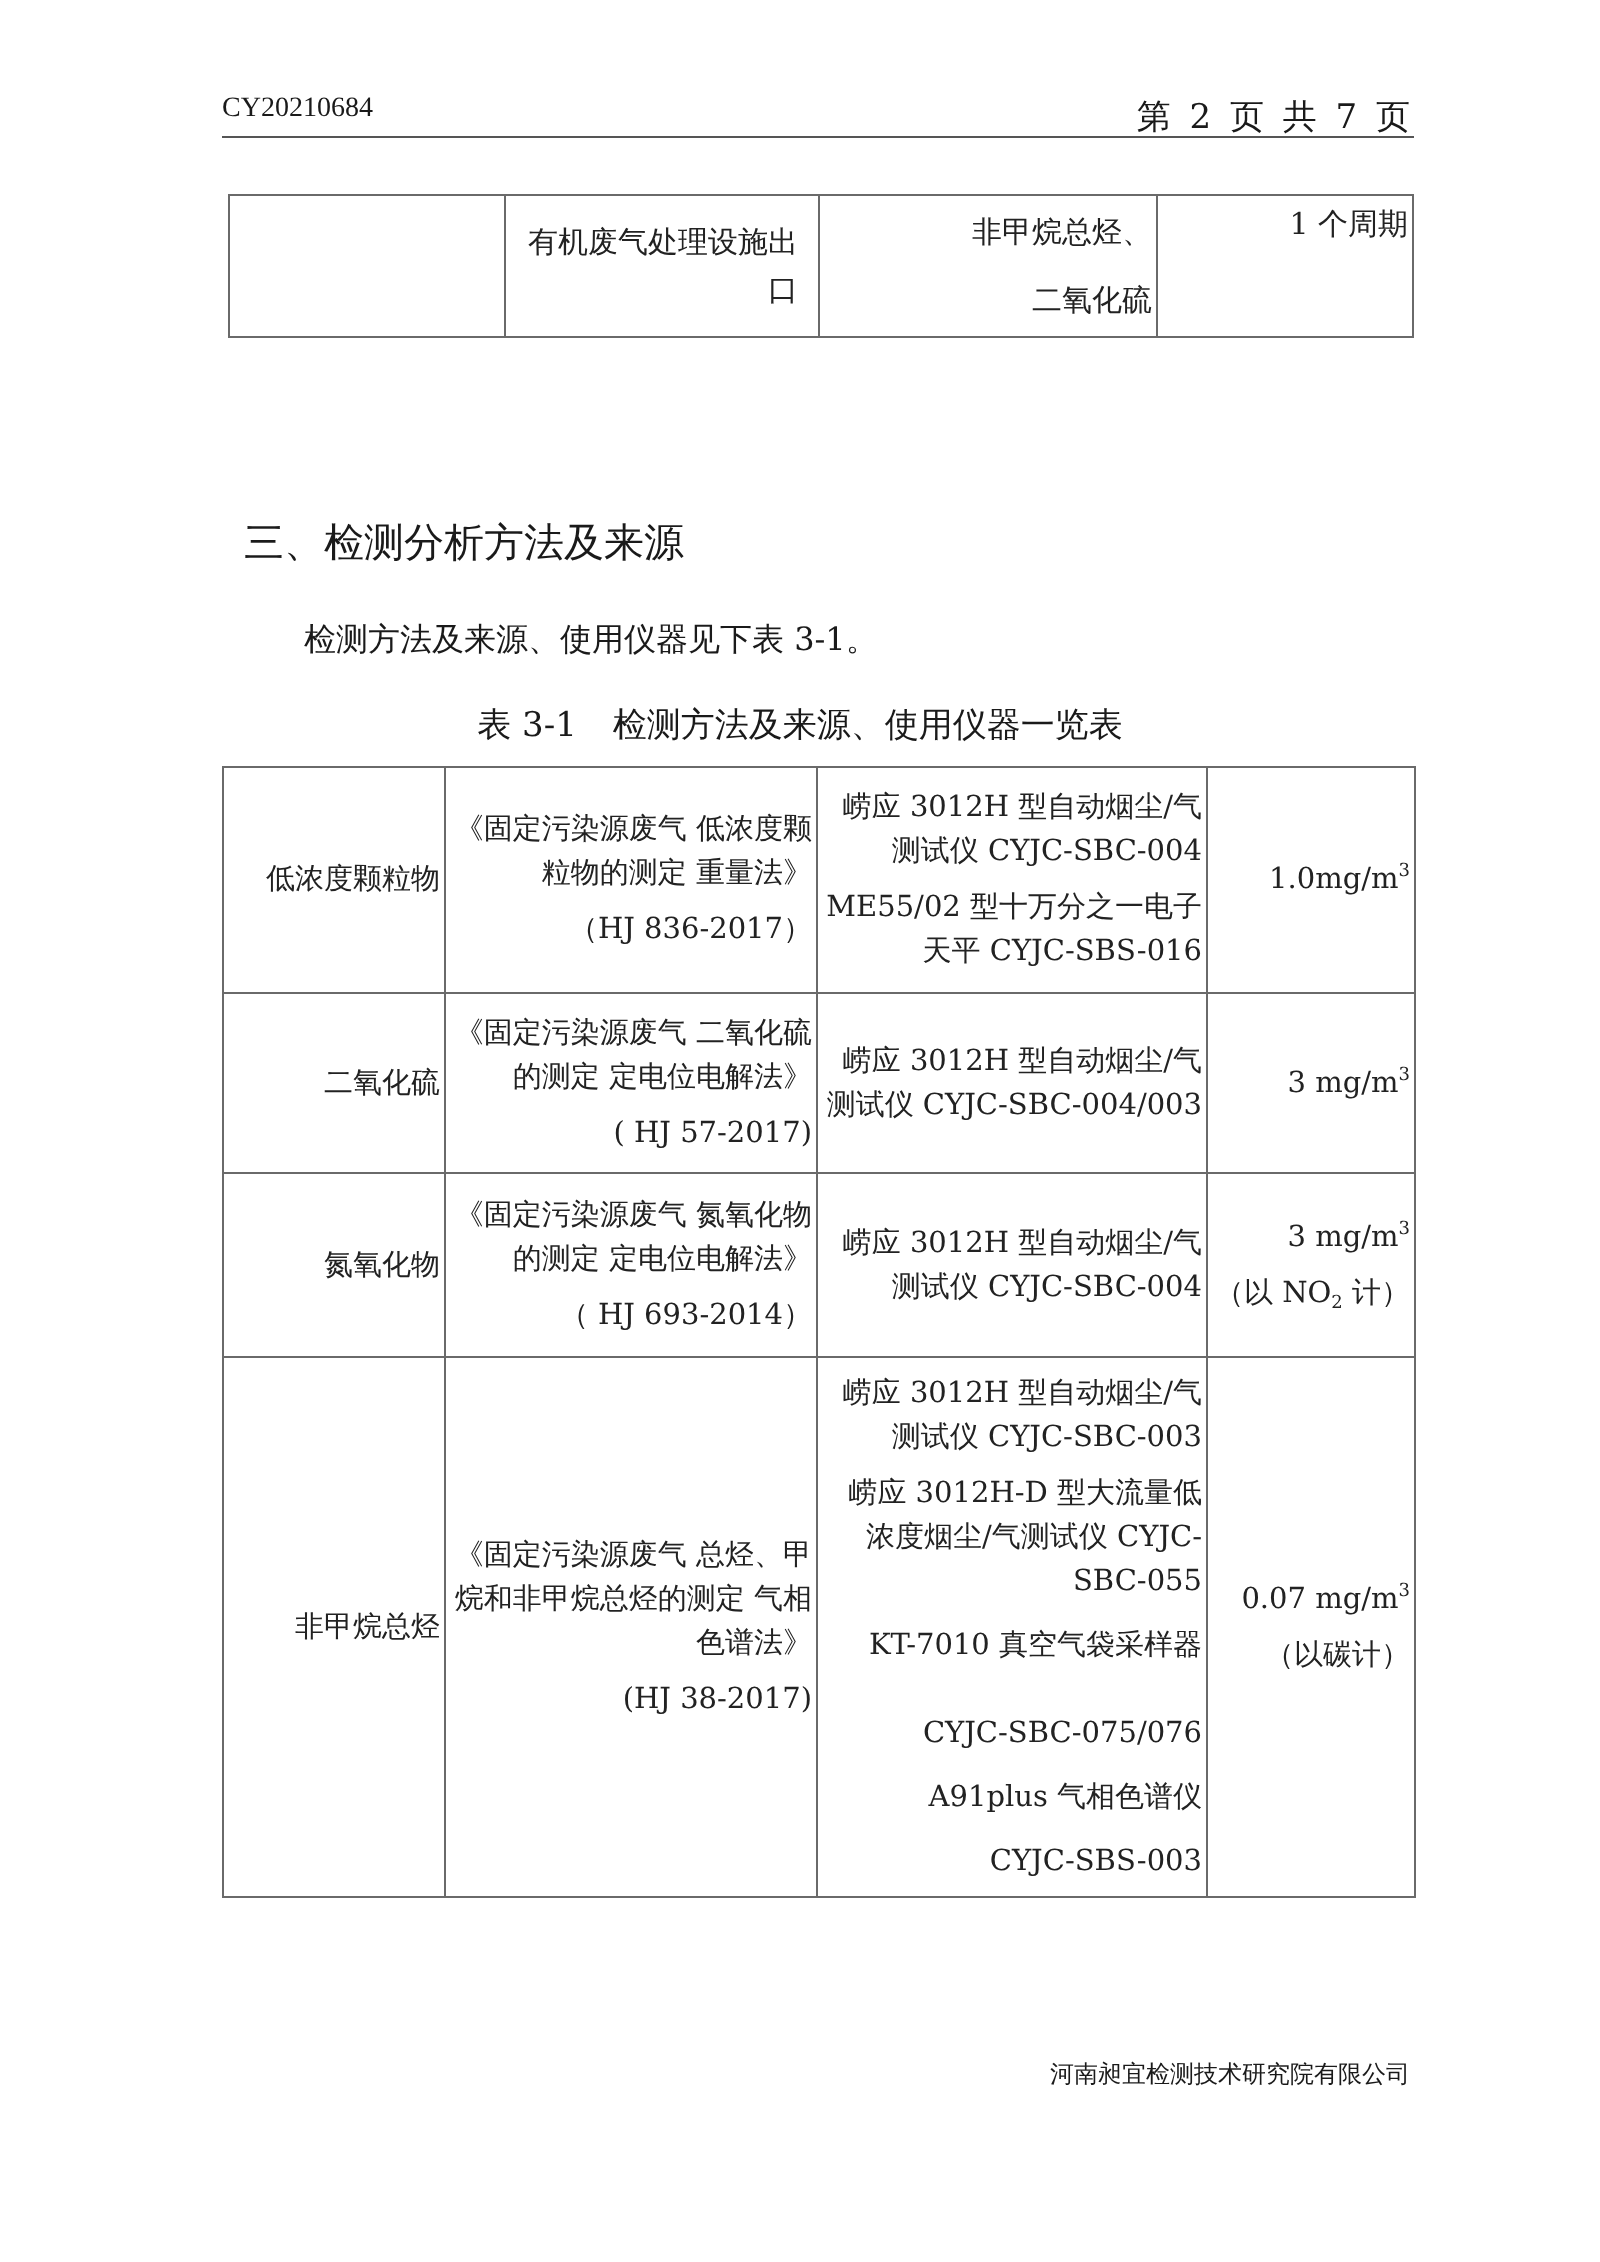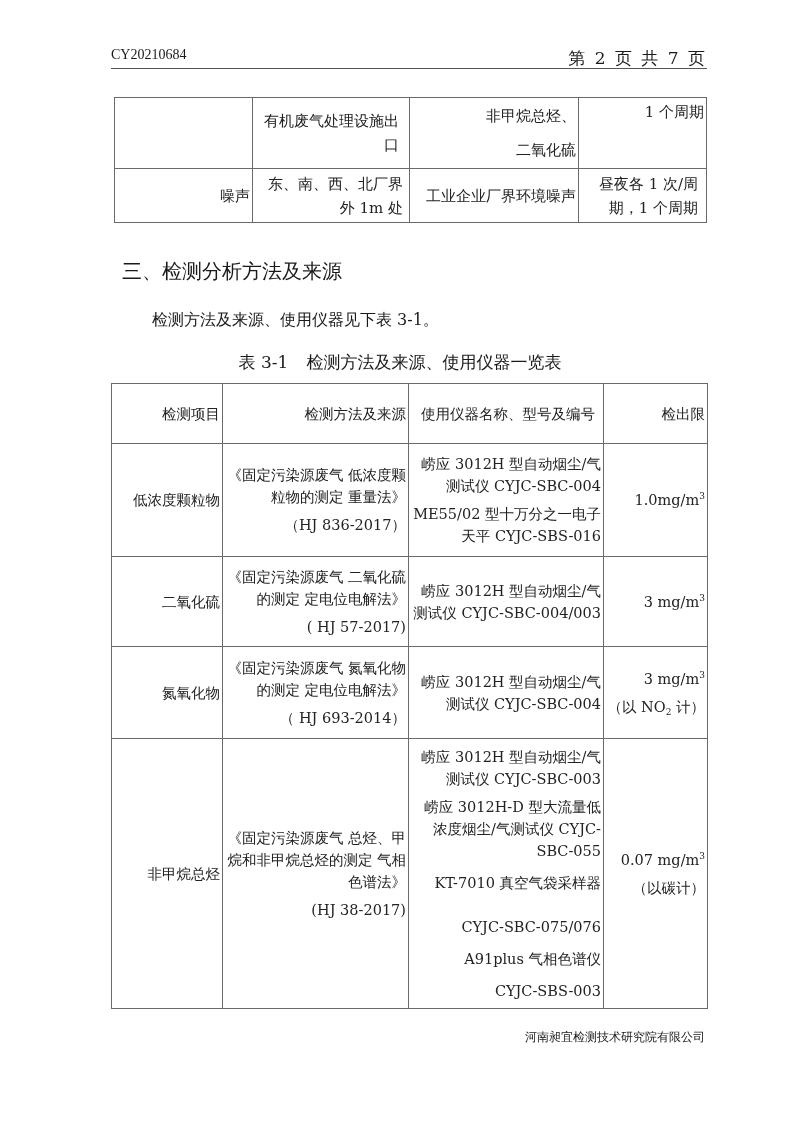--- a/index.html
+++ b/index.html
@@ -65,50 +65,38 @@
   <tbody>
       <tr style="height:71px">
     <td></td>
     <td style="padding:0 10px;"><span>有机废气处理设施出口</span></td>
     <td>
       <span class="blk" style="display:block;margin-bottom:10px;">非甲烷总烃、</span>
       <span class="blk" style="display:block;">二氧化硫</span>
     </td>
     <td class="top">1 个周期</td>
   </tr>
-  <tr style="height:54px">
-    <td>噪声</td>
-    <td style="padding:0 6px;"><span>东、南、西、北厂界外 1m 处</span></td>
-    <td>工业企业厂界环境噪声</td>
-    <td style="padding:0 8px;"><span>昼夜各 1 次/周期，1 个周期</span></td>
-  </tr>
 </tbody>
   </table>
 
 <div class="section-title">三、检测分析方法及来源</div>
 <div class="intro">检测方法及来源、使用仪器见下表 3-1。</div>
 
 <div class="caption">
   <span class="num">表 3-1</span><span>检测方法及来源、使用仪器一览表</span>
 </div>
 
 <table class="t2">
   <colgroup>
       <col style="width:111px">
       <col style="width:186px">
       <col style="width:195px">
       <col style="width:104px">
     </colgroup>
   <tbody>
-      <tr style="height:60px">
-    <td>检测项目</td>
-    <td>检测方法及来源</td>
-    <td style="padding:0 8px;"><span>使用仪器名称、型号及编号</span></td>
-    <td>检出限</td>
-  </tr>
 
   <tr style="height:113px">
     <td>低浓度颗粒物</td>
     <td>
       <span class="blk">《固定污染源废气 低浓度颗粒物的测定 重量法》</span>
       <span class="gap">（HJ 836-2017）</span>
     </td>
     <td>
       <span class="blk">崂应 3012H 型自动烟尘/气测试仪 CYJC-SBC-004</span>
       <span class="gap">ME55/02 型十万分之一电子天平 CYJC-SBS-016</span>

